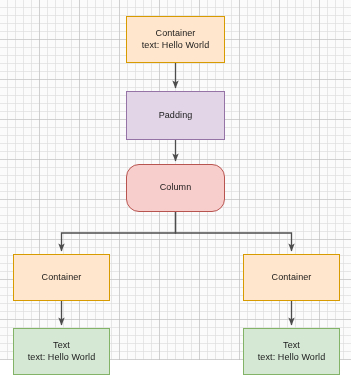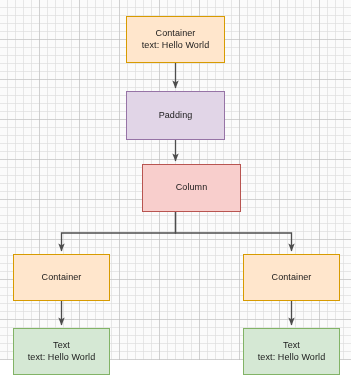--- a/index.html
+++ b/index.html
@@ -88,21 +88,21 @@
   <div class="node" id="node-container-root" style="left: 126px; top: 16px; width: 99px; height: 47px; background: rgb(255, 230, 204); border-color: rgb(215, 155, 0);">
     <span class="nlabel">Container</span>
     <span class="nsub">text: Hello World</span>
   </div>
 
   <div class="node empty-sub" id="node-padding" style="left: 126px; top: 91px; width: 99px; height: 49px; background: rgb(225, 213, 231); border-color: rgb(150, 115, 166);">
     <span class="nlabel">Padding</span>
 
   </div>
 
-  <div class="node empty-sub" id="node-column" style="left: 142px; top: 164px; width: 99px; height: 48px; background: rgb(248, 206, 204); border-color: rgb(184, 84, 80);">
+  <div class="node empty-sub" id="node-column" style="left: 126px; top: 164px; width: 99px; height: 48px; background: rgb(248, 206, 204); border-color: rgb(184, 84, 80); border-radius: 13px;">
     <span class="nlabel">Column</span>
 
   </div>
 
   <div class="node empty-sub" id="node-container-left" style="left: 13px; top: 254px; width: 97px; height: 47px; background: rgb(255, 230, 204); border-color: rgb(215, 155, 0);">
     <span class="nlabel">Container</span>
 
   </div>
 
   <div class="node empty-sub" id="node-container-right" style="left: 243px; top: 254px; width: 97px; height: 47px; background: rgb(255, 230, 204); border-color: rgb(215, 155, 0);">

